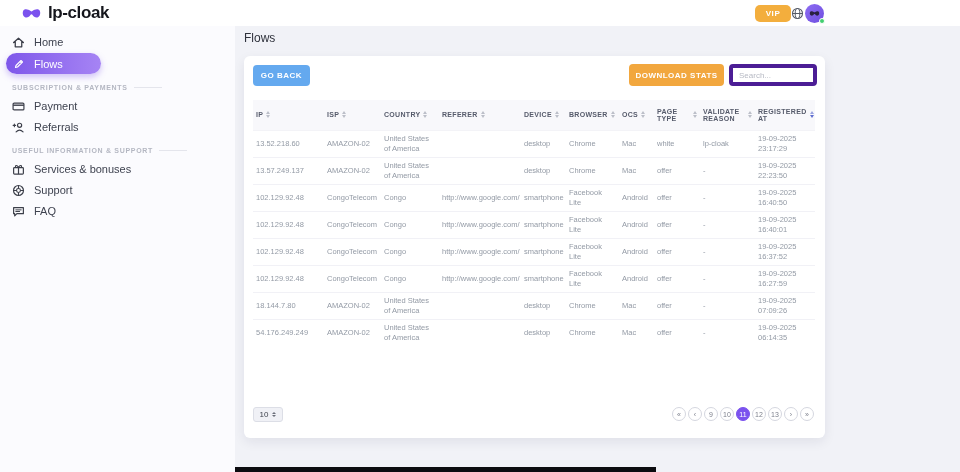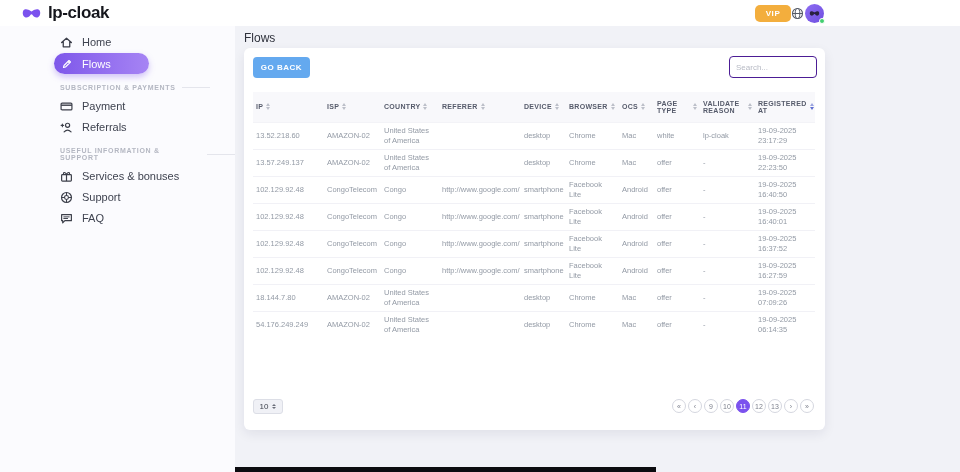--- a/index.html
+++ b/index.html
@@ -18,43 +18,43 @@
   .vip-btn { width:36px; height:17px; background:#f3ae3d; border:none; border-radius:5px;
              color:#fff; font-size:8px; font-weight:bold; letter-spacing:.6px; cursor:pointer;
              font-family:inherit; }
   .globe-btn { background:none; border:none; width:14px; height:14px; padding:0; cursor:pointer; }
   .avatar { position:relative; width:19px; height:19px; border-radius:50%;
             background:linear-gradient(135deg,#8d6cf2,#6f4fe0); display:flex; align-items:center; justify-content:center; }
   .avatar .dot { position:absolute; right:-1px; bottom:-1px; width:6px; height:6px; border-radius:50%;
                  background:#41cf70; border:1px solid #fff; }
   
   .sidebar { position:absolute; top:26px; left:0; width:235px; height:446px; background:#fbfbfe; z-index:5; }
-  .nav { padding-top:6px;padding-left:48px; }
+  .nav { padding-top:6px; }
   .nav-item { display:flex; align-items:center; gap:9px; height:20px; padding-left:12px;
               margin-bottom:1px; font-size:11px; color:#3f4350; cursor:pointer; }
   .nav-item .ic { width:13px; height:13px; display:flex; align-items:center; justify-content:center; flex:none; }
   .nav-item.active { width:95px; margin-left:6px; padding-left:6px; height:21px; border-radius:12px;
                      background:linear-gradient(90deg,#7e57ea,#a684f4); color:#fff;
                      box-shadow:0 3px 6px rgba(126,87,234,.35); }
   .section-label { display:flex; align-items:center; padding-left:12px; margin:10px 0 5px;
                    font-size:7px; font-weight:bold; letter-spacing:.7px; color:#b4b7c2; }
   .section-label:after { content:""; width:28px; height:1px; background:#e4e5ec; margin-left:6px; }
   
   .page-title { position:absolute; left:244px; top:31px; font-size:12px; color:#2f323c; }
-  .card { position:absolute; left:244px; top:48px; width:581px; height:382px; background:#fff;
+  .card { position:absolute; left:244px; top:56px; width:581px; height:382px; background:#fff;
           border-radius:6px; box-shadow:0 4px 12px rgba(25,30,60,.08); }
   .toolbar { position:absolute; top:8px; left:9px; right:8px; height:22px; display:flex; align-items:center; }
   .go-back-btn { width:57px; height:21px; background:#64a9ef; border:none; border-radius:4px;
                  color:#fff; font-size:8px; font-weight:bold; letter-spacing:.5px; cursor:pointer;
                  font-family:inherit; }
   .toolbar .spacer { flex:1; }
   .download-btn { width:95px; height:22px; background:#f2a73e; border:none; border-radius:4px;
                   color:#fff; font-size:8px; font-weight:bold; letter-spacing:.5px; cursor:pointer;
                   font-family:inherit; }
-  .search-input { width:88px; height:22px; margin-left:5px; border:1px solid #4c1d95; border-radius:4px;
+  .search-input { width:88px; height:22px; margin-left:5px; border:4px solid #4c1d95; border-radius:4px;
                   padding:0 6px; font-size:8px; color:#555; font-family:inherit; outline:none; }
   .search-input::placeholder { color:#b7bac4; }
   
   .table-wrap { position:absolute; top:44px; left:9px; width:562px; }
   table { width:562px; border-collapse:collapse; table-layout:fixed; }
   thead th { background:#f8f8fb; height:30px; padding:2px 3px; text-align:left; vertical-align:middle;
              font-size:7px; font-weight:bold; color:#565b6b; letter-spacing:.3px; cursor:pointer; }
   thead th .th-inner { display:flex; align-items:center; gap:3px; }
   .sort { display:inline-flex; flex-direction:column; gap:1px; flex:none; }
   .sort i { width:0; height:0; border-left:2.5px solid transparent; border-right:2.5px solid transparent; }
@@ -187,20 +187,21 @@
     </div>
   </div>
 </div>
 
 <div class="page-title">Flows</div>
 
 <div class="card">
   <div class="toolbar">
     <button class="go-back-btn">GO BACK</button>
     <span class="spacer"></span>
+    <button class="download-btn">DOWNLOAD STATS</button>
     <input class="search-input" type="text" placeholder="Search..." style="">
   </div>
 
   <div class="table-wrap">
     <table>
       <colgroup>
           <col style="width: 71px;">
           <col style="width: 57px;">
           <col style="width: 58px;">
           <col style="width: 82px;">

